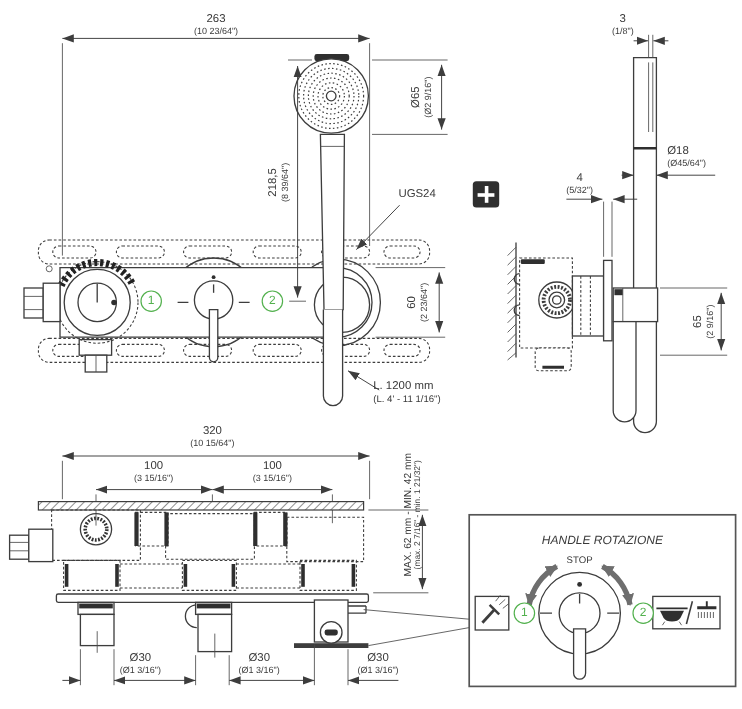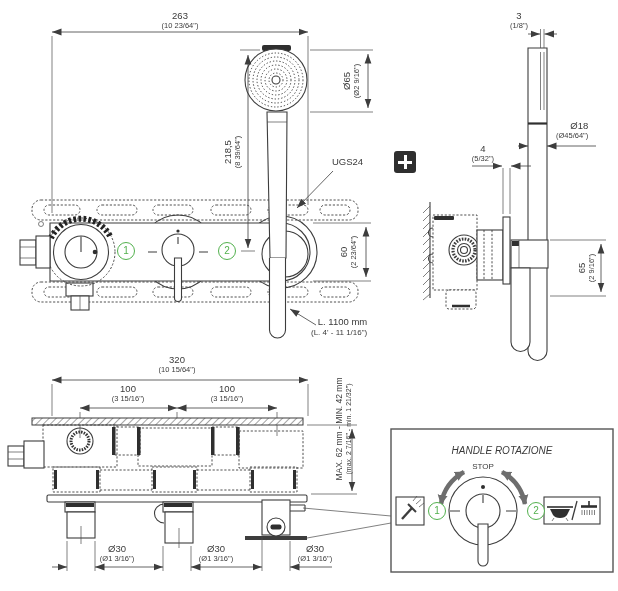--- a/index.html
+++ b/index.html
@@ -15,21 +15,21 @@
   .dashf{stroke:#3d3d3d;stroke-width:.9;fill:#fff;stroke-dasharray:2.2 1.7}
   .dim{stroke:#3d3d3d;stroke-width:.8;fill:none}
   .ring{stroke:#3d3d3d;stroke-width:1;fill:none;stroke-dasharray:1.3 2}
   .dk{fill:#2f2f2f;stroke:none}
   .garc{stroke:var(--gray,#6e6e6e);stroke-width:4.5;fill:none}
   
   .lbl{position:absolute;text-align:center;line-height:1.15;white-space:nowrap;color:#3a3a3a}
   .lbl .mm{font-size:9.5px}
   .lbl .in{font-size:7.5px}
   .c{transform:translateX(-50%)}
-  .l{text-align:right}
+  .l{text-align:left}
   .rot{transform:translate(-50%,-50%) rotate(-90deg)}
   .gnum{position:absolute;width:18px;height:18px;transform:translate(-50%,-50%);
         border:1.3px solid var(--green,#53b14e);border-radius:50%;background:#fff;
         color:var(--green,#53b14e);font-size:10px;line-height:15px;text-align:center}
   .plusbox{position:absolute;left:394px;top:151px;width:22px;height:22px;
            background:var(--dark,#2f2f2f);border-radius:3px}
   .plusbar-h{position:absolute;left:4px;top:9.5px;width:14px;height:3px;background:#fff}
   .plusbar-v{position:absolute;left:9.5px;top:4px;width:3px;height:14px;background:#fff}
   .rtitle{position:absolute;font-size:10px;font-weight:bold;letter-spacing:.4px}
   .rsub{position:absolute;font-size:10px;font-style:italic}
@@ -313,21 +313,21 @@
 <div class="lbl l big" style="left:332px;top:157px">UGS24</div>
 <div class="plusbox">
   <div class="plusbar-h"></div>
   <div class="plusbar-v"></div>
 </div>
 <div class="lbl rot" style="left:349px;top:252px">
   <div class="mm">60</div>
   <div class="in">(2 23/64")</div>
 </div>
 <div class="lbl l" style="left:311px;top:317px">
-  <div class="big">L. 1100 mm</div>
+  <div class="big">L. 1200 mm</div>
   <div class="sm">(L. 4' - 11 1/16")</div>
 </div>
 <div class="gnum" style="left:126px;top:251px">1</div>
 <div class="gnum" style="left:227px;top:251px">2</div>
 
 <div class="lbl c" style="left:519px;top:11px">
   <div class="mm">3</div>
   <div class="in">(1/8")</div>
 </div>
 <div class="lbl l" style="left:556px;top:121px">

